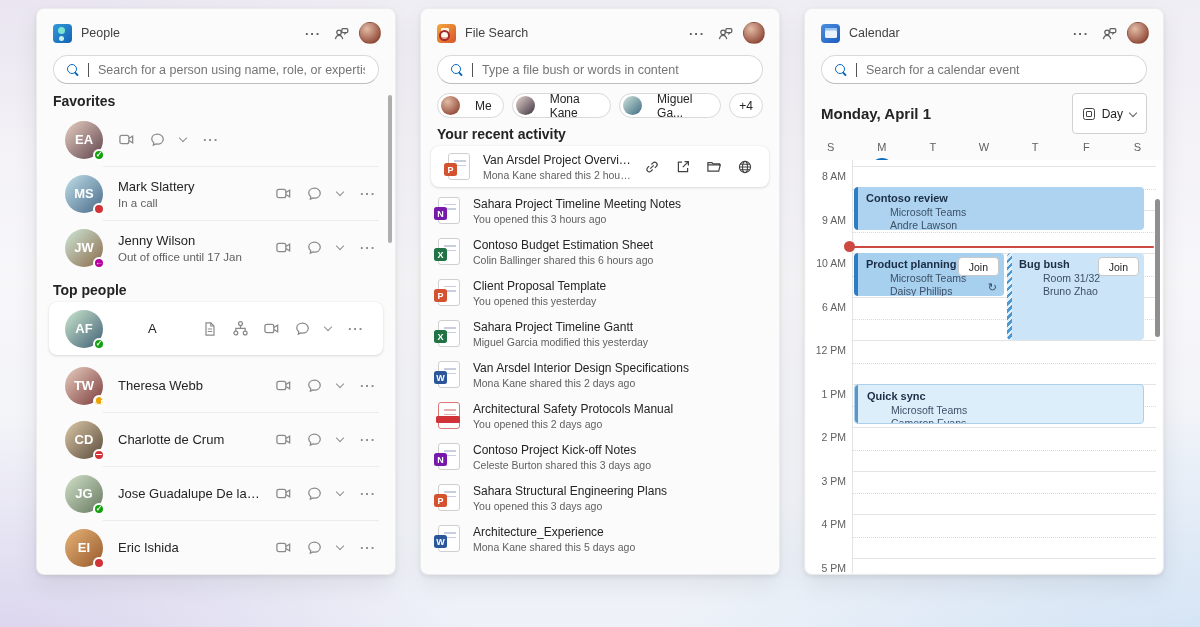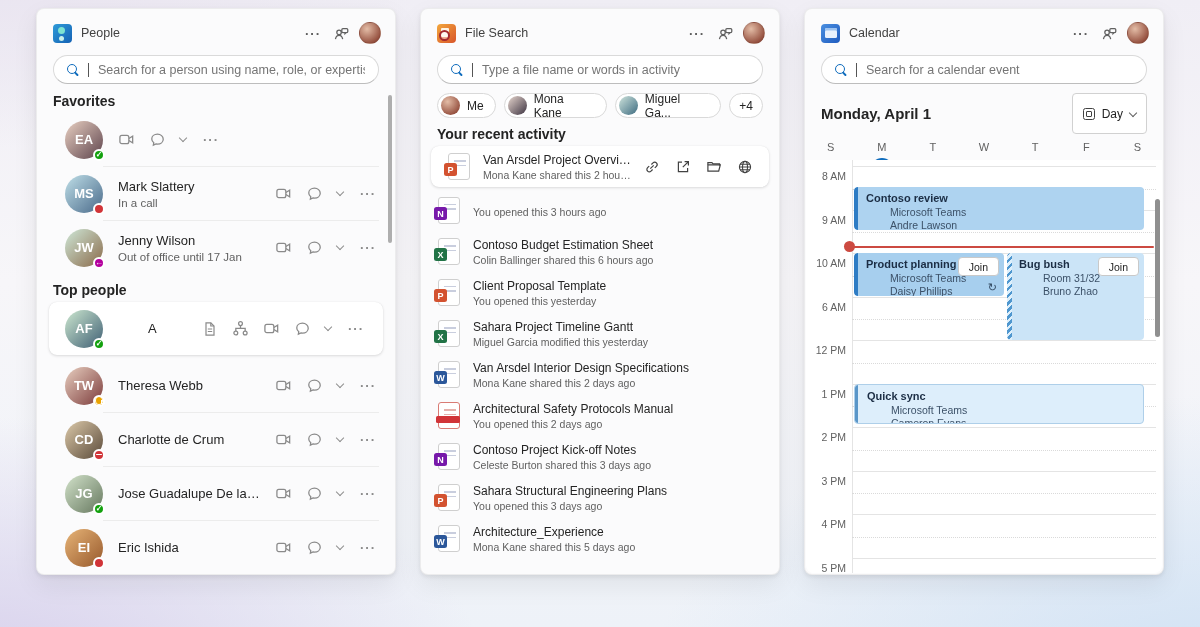--- a/index.html
+++ b/index.html
@@ -64,21 +64,21 @@
   .av-mark { background:linear-gradient(135deg,#bfdfe8,#4a6a8a); }
   .av-jenny { background:linear-gradient(135deg,#cfe8d8,#8a6a4a); }
   .av-albert { background:linear-gradient(135deg,#cde8d0,#3f5f74); }
   .av-theresa { background:linear-gradient(135deg,#e8cfc0,#7c3b3b); }
   .av-charlotte { background:linear-gradient(135deg,#dcc9a9,#5a4a3a); }
   .av-jose { background:linear-gradient(135deg,#d2e2ca,#66785f); }
   .av-eric { background:linear-gradient(135deg,#e7b477,#97592c); }
 
   
   .pillrow { display:flex; align-items:center; gap:8px; margin:2px 16px 8px; }
-  .pill { display:inline-flex; align-items:center; gap:7px; height:25px; border-radius:13px; background:#fff; border:1px solid #d9d9d9;
+  .pill { display:inline-flex; align-items:center; gap:15px; height:25px; border-radius:13px; background:#fff; border:1px solid #d9d9d9;
     padding:0 11px 0 3px; font-size:12px; color:#242424; }
   .pill.plus { padding:0 9px; }
   .pav { width:19px; height:19px; border-radius:50%; flex:none; }
   .pav-me { background:radial-gradient(circle at 35% 30%, #e3bca6, #95503f 75%); }
   .pav-mona { background:linear-gradient(135deg,#e7d6ce,#3c3240); }
   .pav-miguel { background:linear-gradient(135deg,#cfe4dd,#3d6b80); }
   .frow { display:flex; align-items:center; height:41px; padding:0 12px 0 17px; gap:13px; }
   .ffcard { margin:2px 10px 3px; background:#fff; border-radius:8px; box-shadow:0 1px 3px rgba(0,0,0,.13), 0 0 1px rgba(0,0,0,.09); }
   .ffcard .frow { height:41px; }
   .finfo { flex:1; min-width:0; }
@@ -388,21 +388,21 @@
         <circle cx="5.7" cy="7" r="2.1"></circle>
           <path d="M2.3 13.3c.4-2.2 1.8-3.5 3.4-3.5s3 1.3 3.4 3.5"></path>
         <path d="M9.3 3.4h3.6a1 1 0 0 1 1 1v1.8a1 1 0 0 1-1 1h-.6l-1 1v-1h-2a1 1 0 0 1-1-1V4.4a1 1 0 0 1 1-1z"></path>
       </svg>
     </span>
     <span class="havatar"></span>
   </div>
   <div class="search">
     <span class="mag"></span>
     <span class="caret"></span>
-    <span class="ph">Type a file name or words in activity</span>
+    <span class="ph">Type a file bush or words in content</span>
   </div>
   <div class="pillrow">
     <span class="pill">
         <span class="pav pav-me"></span>
         <span>Me</span>
       </span>
     <span class="pill">
         <span class="pav pav-mona"></span>
         <span>Mona Kane</span>
       </span>
@@ -454,20 +454,21 @@
           </span>
       </span>
     </div>
   </div>
 
   <div class="frow">
     <span class="ficon onenote">
         <span class="chip"></span>
       </span>
     <span class="finfo">
+      <div class="fname">Sahara Project Timeline Meeting Notes</div>
       <div class="fmeta">You opened this 3 hours ago</div>
     </span>
   </div>
   <div class="frow">
     <span class="ficon excel">
         <span class="chip"></span>
       </span>
     <span class="finfo">
       <div class="fname">Contoso Budget Estimation Sheet</div>
       <div class="fmeta">Colin Ballinger shared this 6 hours ago</div>

